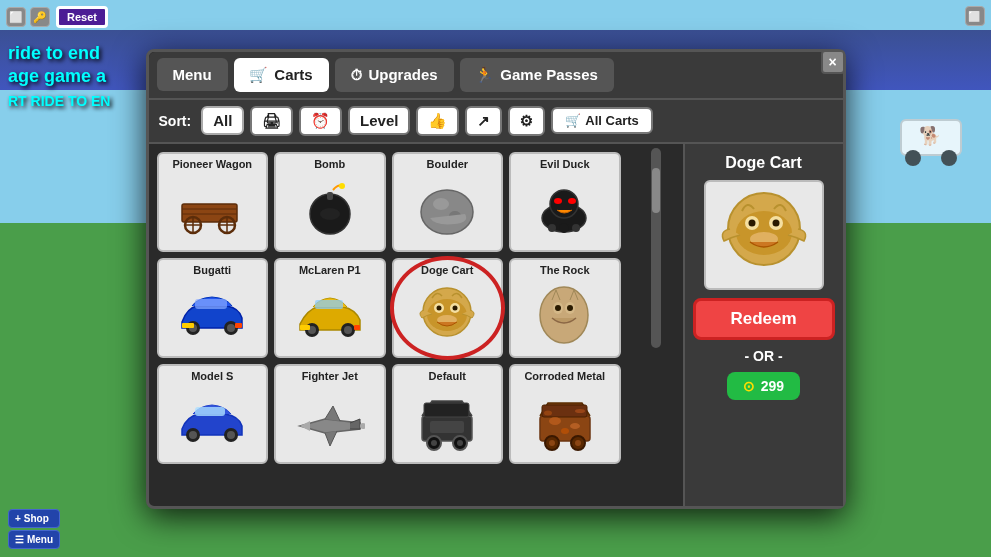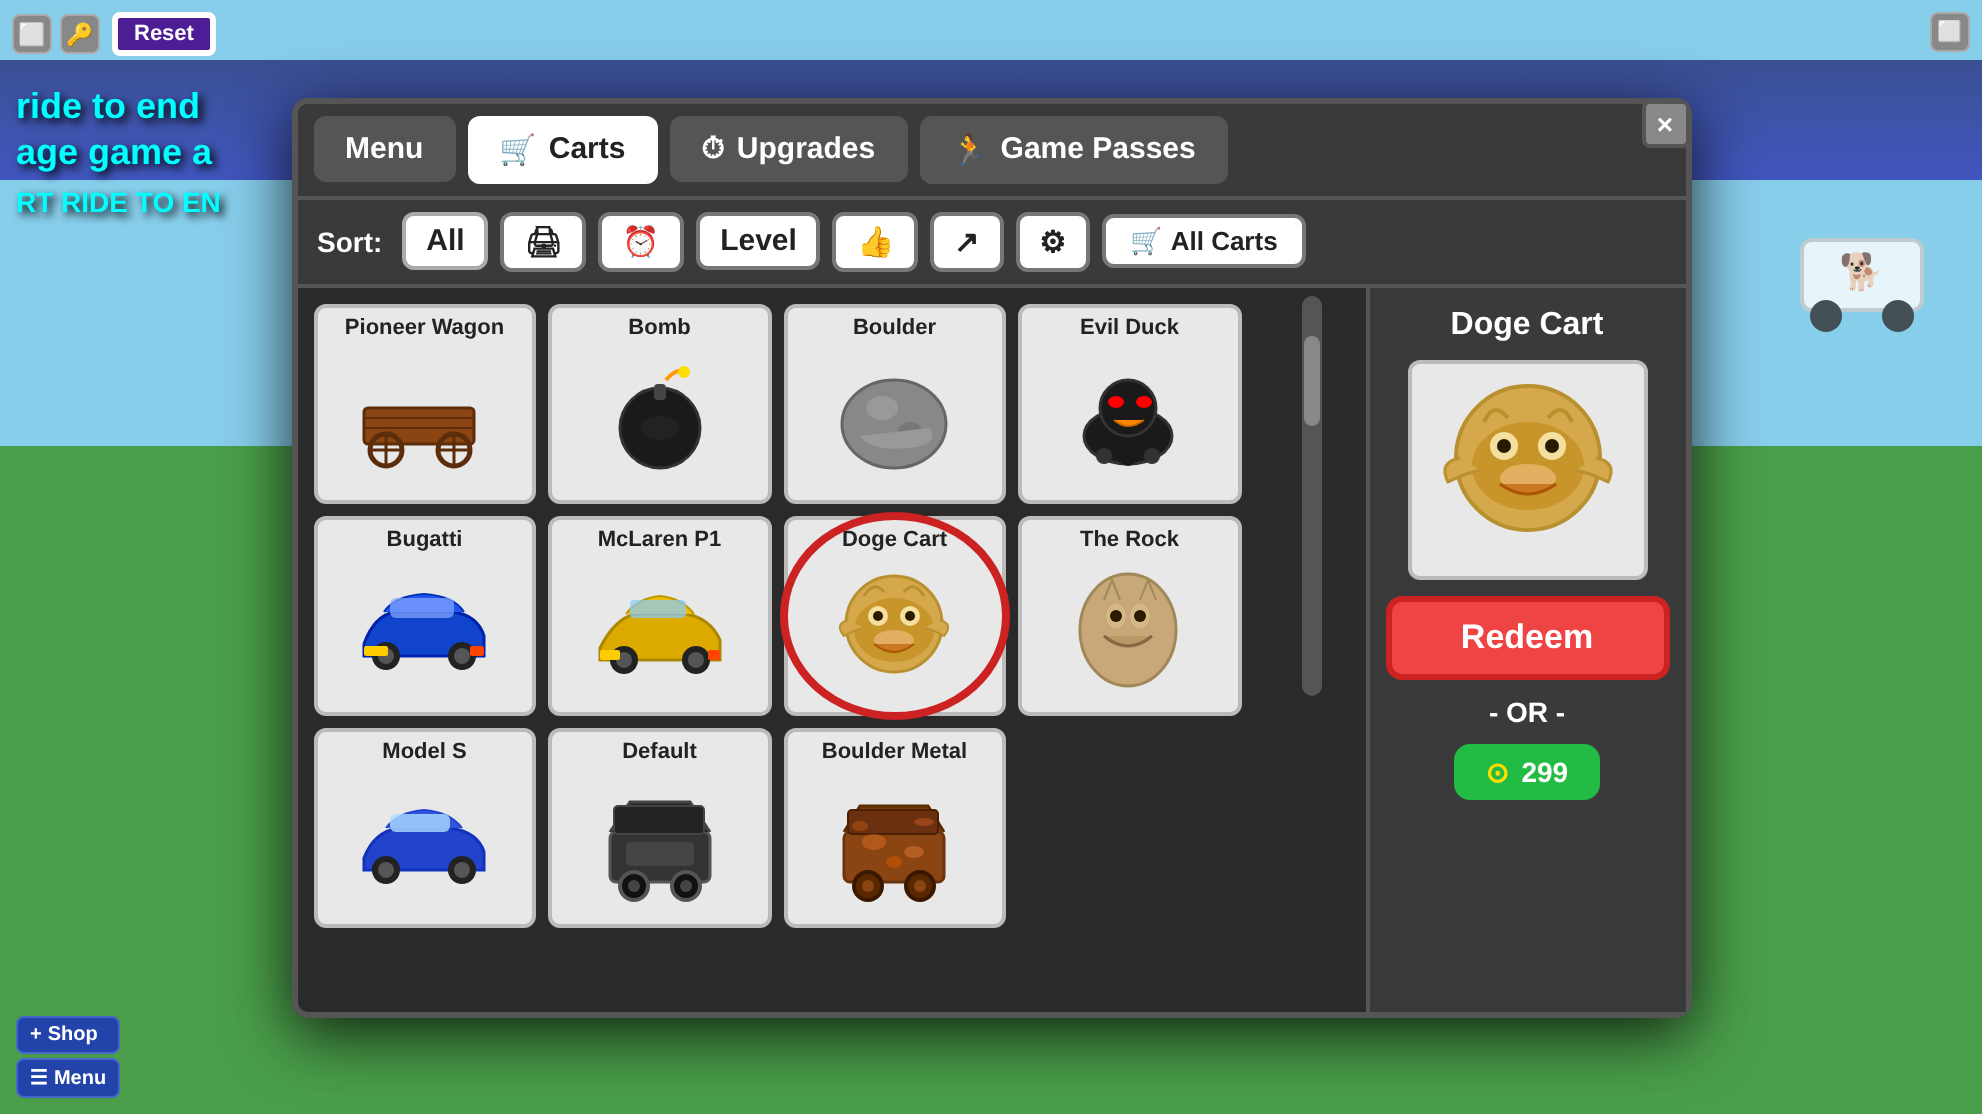--- a/index.html
+++ b/index.html
@@ -600,39 +600,52 @@
                 <path d="M16 18 Q22 10 35 9 Q48 10 54 18" fill="#3355dd" stroke="#2244cc" stroke-width="1"></path>
                 <rect x="18" y="11" width="30" height="9" rx="3" fill="#aaddff" opacity="0.8"></rect>
                 <circle cx="16" cy="39" r="7" fill="#222"></circle>
                 <circle cx="16" cy="39" r="4" fill="#555"></circle>
                 <circle cx="54" cy="39" r="7" fill="#222"></circle>
                 <circle cx="54" cy="39" r="4" fill="#555"></circle>
               </svg>
             </div>
           </div>
 
+          <div class="cart-item">
+            <div class="cart-item-name">Fighter Jet</div>
+            <div class="cart-item-img">
+              <svg width="70" height="60" viewBox="0 0 70 60">
+                <path d="M5 35 L30 28 L65 32 L65 38 L30 42 Z" fill="#888" stroke="#666" stroke-width="1.5"></path>
+                <path d="M30 28 L38 15 L45 30" fill="#777" stroke="#555" stroke-width="1"></path>
+                <path d="M30 42 L35 55 L42 40" fill="#777" stroke="#555" stroke-width="1"></path>
+                <path d="M55 32 L65 28 L65 38 L55 38" fill="#666" stroke="#444" stroke-width="1"></path>
+                <circle cx="68" cy="35" r="3" fill="#aaa"></circle>
+                <path d="M5 35 L15 30 L15 40 Z" fill="#aaa"></path>
+              </svg>
+            </div>
+          </div>
 
           <div class="cart-item">
             <div class="cart-item-name">Default</div>
             <div class="cart-item-img">
               <svg width="70" height="60" viewBox="0 0 70 60">
                 <rect x="10" y="25" width="50" height="25" rx="3" fill="#333" stroke="#555" stroke-width="1.5"></rect>
                 <path d="M10 25 L20 10 L50 10 L60 25" fill="#2a2a2a" stroke="#444" stroke-width="1.5"></path>
                 <rect x="12" y="12" width="45" height="14" rx="2" fill="#222" stroke="#444" stroke-width="1"></rect>
                 <circle cx="22" cy="52" r="7" fill="#111" stroke="#555" stroke-width="2"></circle>
                 <circle cx="22" cy="52" r="3" fill="#444"></circle>
                 <circle cx="48" cy="52" r="7" fill="#111" stroke="#555" stroke-width="2"></circle>
                 <circle cx="48" cy="52" r="3" fill="#444"></circle>
                 <rect x="18" y="30" width="34" height="12" rx="2" fill="#444"></rect>
               </svg>
             </div>
           </div>
 
           <div class="cart-item">
-            <div class="cart-item-name">Boulder Metal</div>
+            <div class="cart-item-name">Corroded Metal</div>
             <div class="cart-item-img">
               <svg width="70" height="60" viewBox="0 0 70 60">
                 <rect x="10" y="25" width="50" height="25" rx="3" fill="#8B4513" stroke="#6b3410" stroke-width="1.5"></rect>
                 <path d="M10 25 L18 12 L52 12 L60 25" fill="#7a3c10" stroke="#5a2c00" stroke-width="1.5"></path>
                 <rect x="12" y="14" width="45" height="12" rx="2" fill="#6b3010" stroke="#4a2000" stroke-width="1"></rect>
 
                 <ellipse cx="25" cy="30" rx="6" ry="4" fill="#cc6622" opacity="0.6"></ellipse>
                 <ellipse cx="45" cy="35" rx="5" ry="3" fill="#dd7733" opacity="0.5"></ellipse>
                 <ellipse cx="35" cy="40" rx="4" ry="3" fill="#cc5500" opacity="0.6"></ellipse>
                 <ellipse cx="18" cy="22" rx="4" ry="2.5" fill="#bb5511" opacity="0.5"></ellipse>

